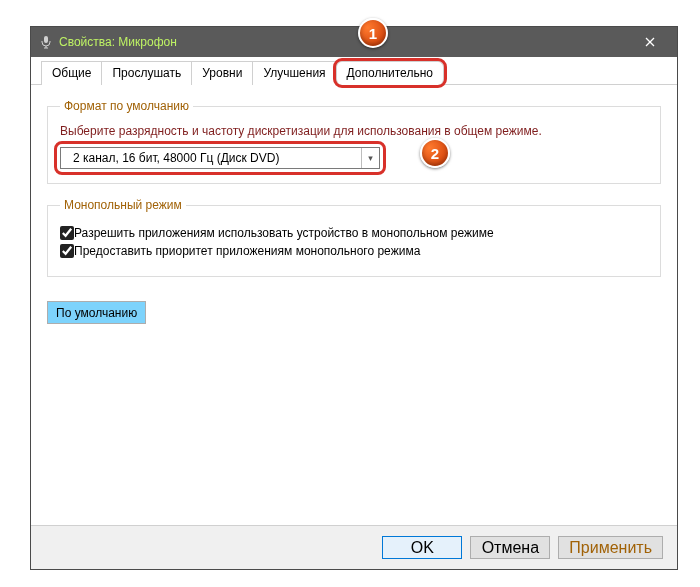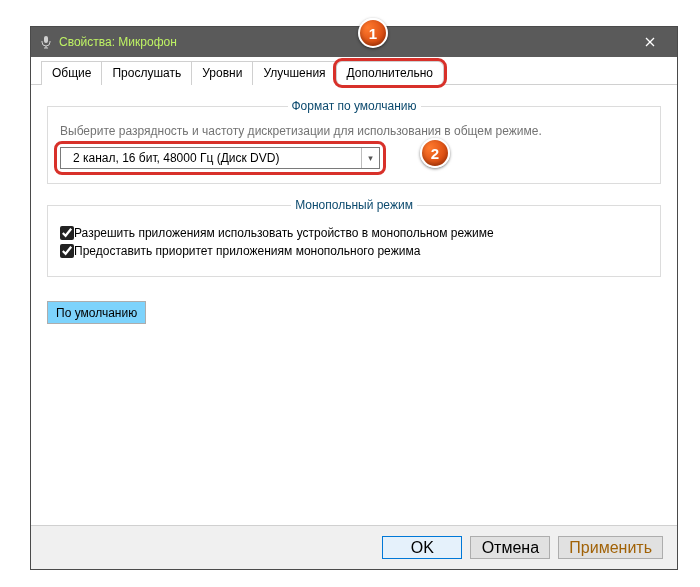--- a/index.html
+++ b/index.html
@@ -81,26 +81,25 @@
   }
   fieldset.group {
     border: 1px solid #dcdcdc;
     margin: 0 0 14px 0;
     padding: 10px 12px 14px 12px;
     position: relative;
   }
   fieldset.group legend {
     font-size: 12px;
     padding: 0 4px;
-    color: #0c4a6e;
-    text-align: center;
+    color: #a16207;
   }
   .helptext {
     font-size: 12px;
-    color: #737373;
+    color: #7f1d1d;
     margin-bottom: 8px;
     line-height: 1.35;
   }
   .combo-wrap {
     position: relative;
     width: 320px;
   }
   .combo {
     width: 100%;
     height: 22px;

